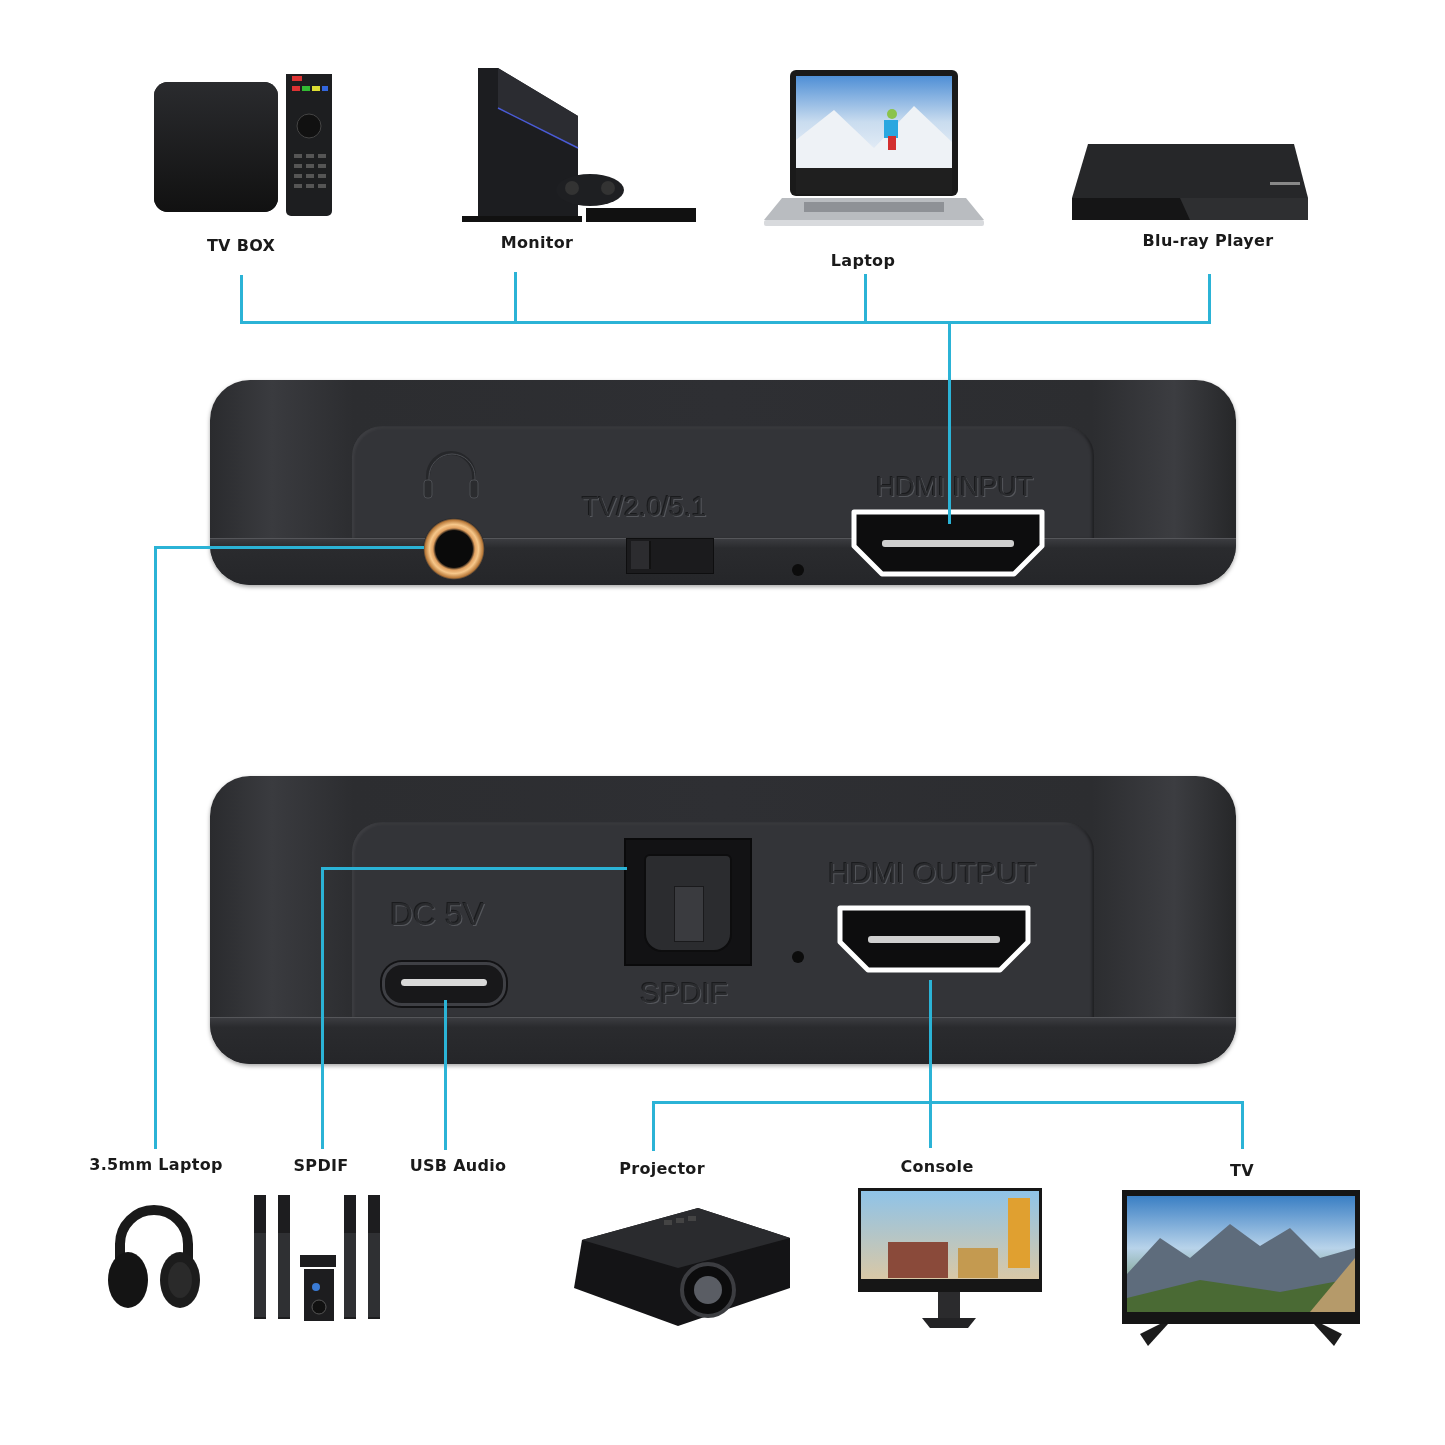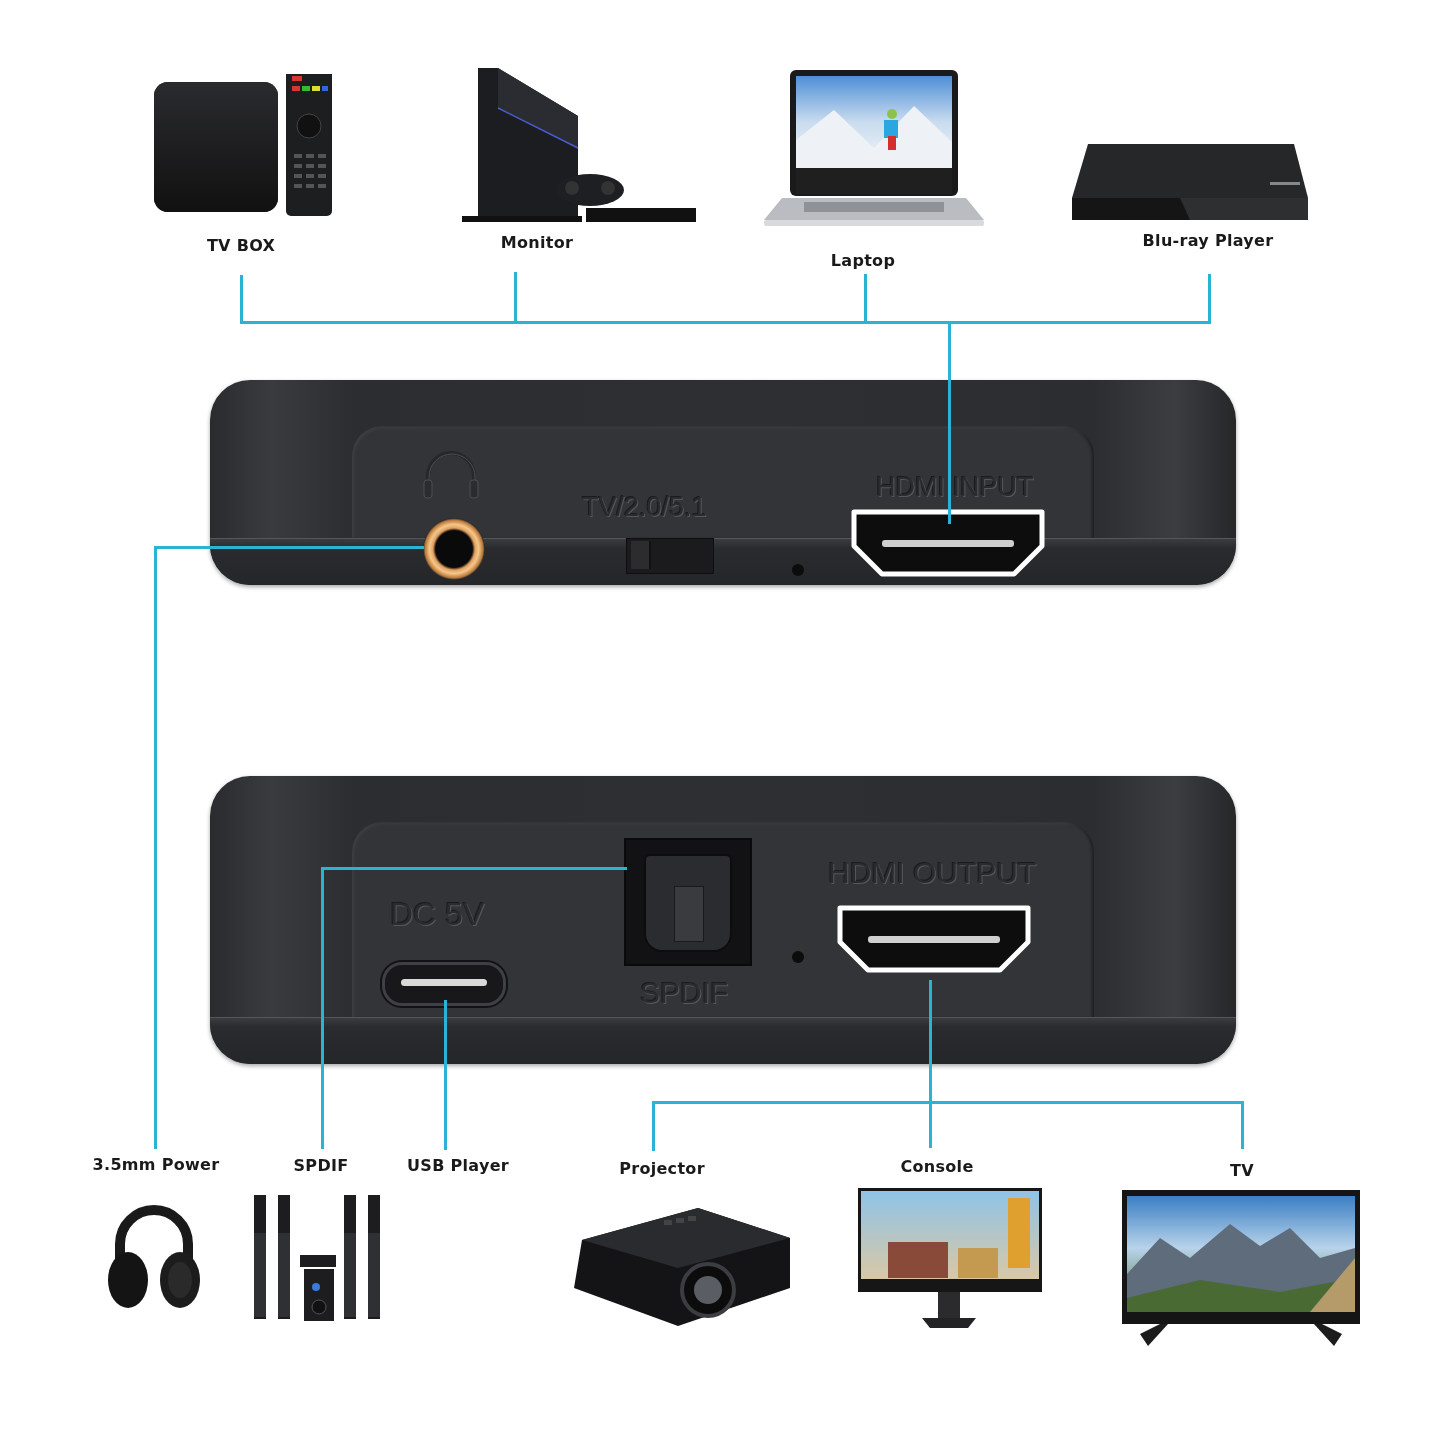--- a/index.html
+++ b/index.html
@@ -187,23 +187,23 @@
 <div class="line hline" style="left:321px;top:867px;width:306px;z-index:5;"></div>
 <div class="line vline" style="left:321px;top:867px;height:282px;z-index:5;"></div>
 
 <div class="line vline" style="left:444px;top:1000px;height:150px;z-index:5;"></div>
 
 <div class="line vline" style="left:929px;top:980px;height:168px;z-index:5;"></div>
 <div class="line hline" style="left:652px;top:1101px;width:592px;"></div>
 <div class="line vline" style="left:652px;top:1101px;height:50px;"></div>
 <div class="line vline" style="left:1241px;top:1101px;height:48px;"></div>
 
-<div class="label" style="left:156px;top:1155px;">3.5mm Power</div>
+<div class="label" style="left:156px;top:1155px;">3.5mm Laptop</div>
 <div class="label" style="left:321px;top:1156px;">SPDIF</div>
-<div class="label" style="left:458px;top:1156px;">USB Player</div>
+<div class="label" style="left:458px;top:1156px;">USB Audio</div>
 <div class="label" style="left:662px;top:1159px;">Projector</div>
 <div class="label" style="left:937px;top:1157px;">Console</div>
 <div class="label" style="left:1242px;top:1161px;">TV</div>
 
 <svg class="thing" style="left:106px;top:1196px;" width="96" height="116" viewBox="0 0 96 116">
   <path d="M14 70 V48 A34 34 0 0 1 82 48 V70" fill="none" stroke="#1a1a1a" stroke-width="10"></path>
   <ellipse cx="22" cy="84" rx="20" ry="28" fill="#141414"></ellipse>
   <ellipse cx="74" cy="84" rx="20" ry="28" fill="#1c1c1c"></ellipse>
   <ellipse cx="74" cy="84" rx="12" ry="18" fill="#2a2a2a"></ellipse>
 </svg>

